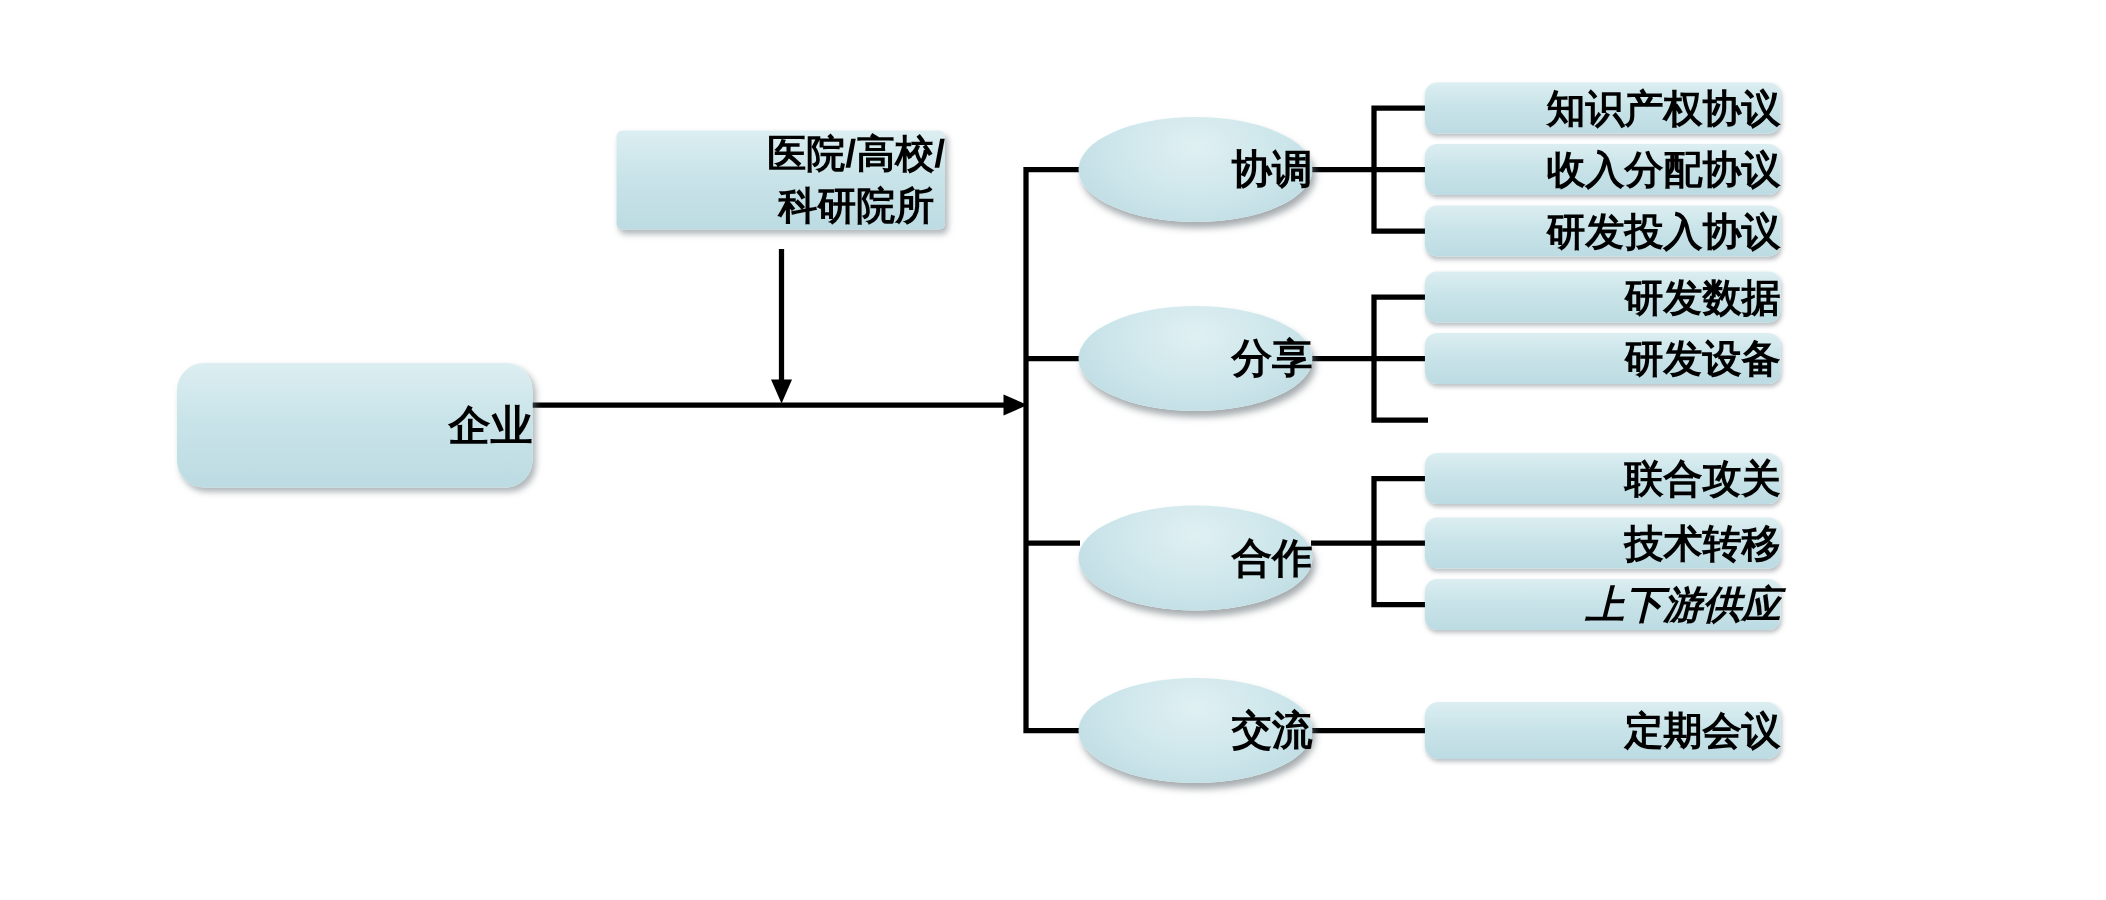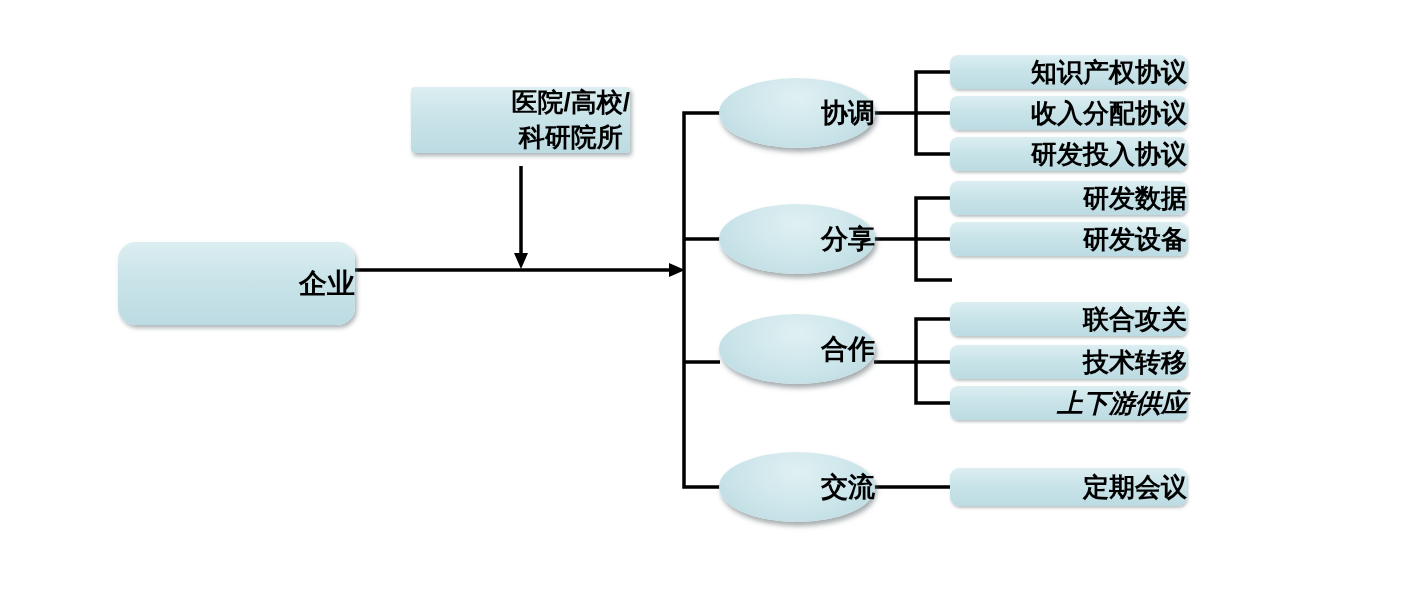--- a/index.html
+++ b/index.html
@@ -50,21 +50,21 @@
   .ellipse {
     width: 156px; height: 70px;
     left: 719px;
     border-radius: 50%;
     font-size: 27px;
     background: radial-gradient(ellipse at 50% 28%, #e0f0f2 0%, #cbe5ea 55%, #b8d8df 100%);
     box-shadow: 2px 4px 5px rgba(105,115,120,0.6);
   }
   .ellipse-1 { top: 78px; }
   .ellipse-2 { top: 204px; }
-  .ellipse-3 { top: 314px; }
+  .ellipse-3 { top: 337px; }
   .ellipse-4 { top: 452px; }
   .leaf {
     left: 950px; width: 237px; height: 34px;
     border-radius: 8px;
     font-size: 26px;
     line-height: 34px;
     box-shadow: 1px 2px 3px rgba(110,120,125,0.45);
   }
   .leaf-g4 { height: 38px; line-height: 38px; border-radius: 9px; }
 </style>

